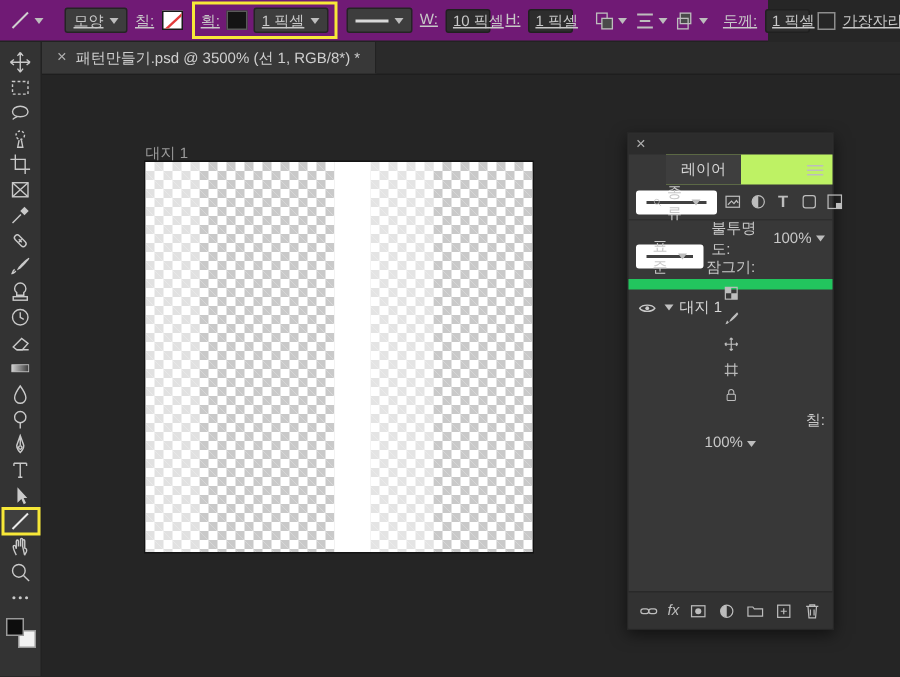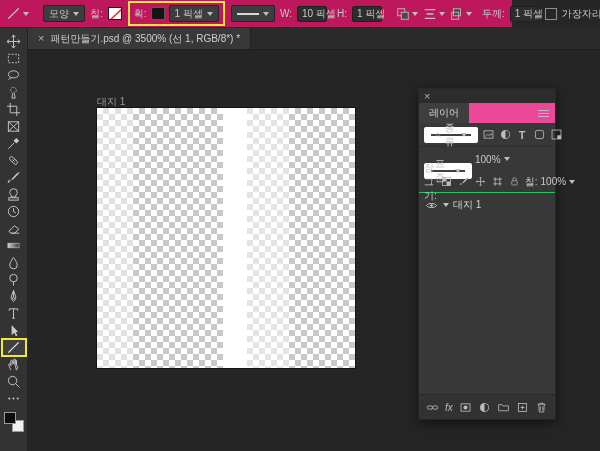--- a/index.html
+++ b/index.html
@@ -1,23 +1,23 @@
 <!DOCTYPE html>
 <html><head>
 <meta charset="utf-8">
 <style>
   html,body{margin:0;padding:0;}
   body{width:600px;height:451px;overflow:hidden;background:#262626;
        font-family:"Liberation Sans",sans-serif;font-size:10px;color:#c8c8c8;}
   .app{position:relative;width:600px;height:451px;background:#262626;}
 
   
-  .options-bar{position:absolute;top:0;left:0;width:512px;height:28px;background:#be185d;
+  .options-bar{position:absolute;top:0;left:0;width:512px;height:28px;background:#701a75;
     border-bottom:1px solid #222;display:flex;align-items:center;gap:5px;padding:0 6px;
-    box-sizing:border-box;z-index:5;white-space:nowrap;}
+    box-sizing:border-box;z-index:5;white-space:nowrap;text-decoration:underline;}
   .sep{width:1px;height:18px;background:#242424;margin:0 2px;}
   .dropdown{display:flex;align-items:center;gap:4px;background:#3d3d3d;border:1px solid #242424;
     height:17px;padding:0 5px;border-radius:2px;box-sizing:border-box;}
   .field{display:flex;align-items:flex-start;background:#2d2d2d;border:1px solid #202020;height:16px;
     padding:0 4px;border-radius:2px;min-width:30px;box-sizing:border-box;}
   .caret{width:0;height:0;border-left:3.5px solid transparent;border-right:3.5px solid transparent;
     border-top:4px solid #bdbdbd;flex:none;}
   .swatch{width:14px;height:13px;border:1px solid #191919;box-sizing:border-box;flex:none;}
   .fill-swatch{background:#fff;position:relative;overflow:hidden;}
   .stroke-swatch{background:#141414;border:1px solid #5a5a5a;}
@@ -59,27 +59,27 @@
   .stripe{position:absolute;top:0;bottom:0;}
   .stripe-left{left:0;width:36px;background:rgba(255,255,255,.45);}
   .stripe-center{left:126px;width:24px;background:#fff;}
   .stripe-right{left:150px;width:42px;background:rgba(255,255,255,.5);}
 
   
   .layers-panel{position:absolute;left:418px;top:88px;width:138px;height:332px;background:#383838;
     border:1px solid #272727;box-shadow:0 3px 10px rgba(0,0,0,.55);z-index:6;display:flex;
     flex-direction:column;box-sizing:border-box;}
   .panel-close-row{height:14px;background:#2c2c2c;display:flex;align-items:center;padding:0 5px;flex:none;}
-  .panel-tab-row{height:20px;background:#ec4899;display:flex;align-items:stretch;flex:none;}
+  .panel-tab-row{height:20px;background:#bef264;display:flex;align-items:stretch;flex:none;margin-left:25px;}
   .panel-tab{background:#3e3e3e;display:flex;align-items:center;padding:0 10px;color:#d6d6d6;}
   .panel-menu{margin-left:auto;display:flex;align-items:center;padding:0 6px;}
   .panel-row{display:flex;align-items:center;gap:3px;padding:0 5px;flex:none;box-sizing:border-box;}
   .panel-filter-row{height:24px;border-bottom:1px solid #2e2e2e;}
   .panel-blend-row{height:24px;}
-  .panel-lock-row{height:22px;border-bottom:1px solid #22c55e;}
+  .panel-lock-row{height:22px;border-bottom:7px solid #22c55e;flex-direction:column;}
   .panel-dd{display:flex;align-items:center;gap:3px;background:#404040;border:7px solid #ffffff;
     height:16px;padding:0 4px;border-radius:2px;box-sizing:border-box;}
   .blend-dd{width:48px;justify-content:space-between;margin-top:24px;}
   .f-icon{width:14px;height:14px;display:flex;align-items:center;justify-content:center;flex:none;}
   .layer-list{flex:1;display:flex;flex-direction:column;}
   .layer-row{display:flex;align-items:center;gap:4px;height:24px;padding:0 4px;box-sizing:border-box;flex:none;}
   .layer-row.selected{height:30px;background:linear-gradient(90deg,#383838 0 20px,#505050 20px);}
   .eye-box{width:16px;display:flex;justify-content:center;flex:none;}
   .chev{width:0;height:0;border-left:3.5px solid transparent;border-right:3.5px solid transparent;
     border-top:4px solid #c0c0c0;}
@@ -380,20 +380,21 @@
           <rect x="2.5" y="2.5" width="11" height="11" stroke="#bdbdbd" fill="none"></rect>
           <rect x="9" y="9" width="4.5" height="4.5" fill="#bdbdbd"></rect>
           </svg>
       </div>
     </div>
     <div class="panel-row panel-blend-row">
       <div class="panel-dd blend-dd">
         <span>표준</span>
         <span class="caret"></span>
       </div>
+      <span class="lbl" style="margin-left:2px;">불투명도:</span>
       <div style="display:flex;align-items:center;gap:3px;">
         <span>100%</span>
         <span class="caret"></span>
       </div>
     </div>
     <div class="panel-row panel-lock-row">
       <span class="lbl">잠그기:</span>
       <div class="f-icon">
         <svg width="11" height="11" viewBox="0 0 14 14">
           <rect x="2" y="2" width="5" height="5" fill="#bdbdbd"></rect>

